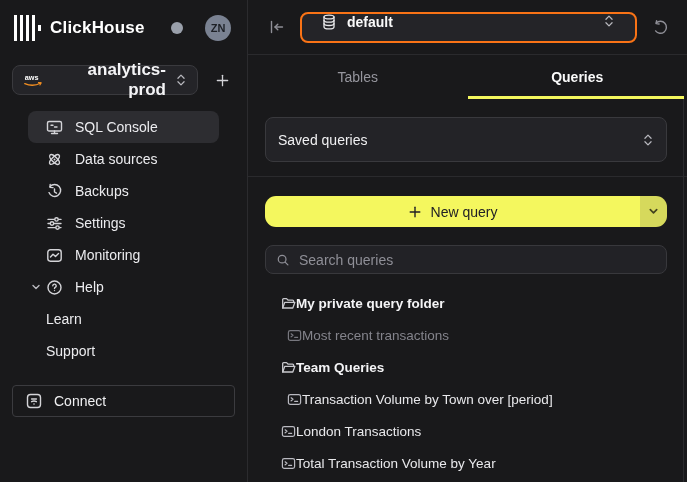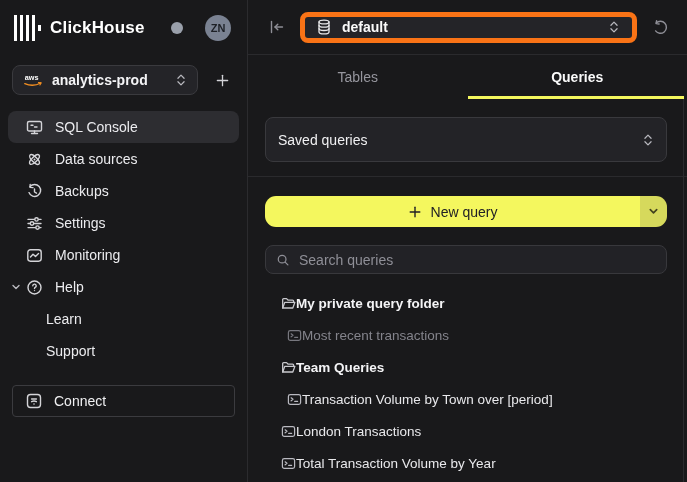--- a/index.html
+++ b/index.html
@@ -16,44 +16,44 @@
   .ic { display:block; stroke: currentColor; fill: none; stroke-width: 1.4; stroke-linecap: round; stroke-linejoin: round; }
 
   
   .sidebar { width: 248px; flex: 0 0 248px; border-right: 1px solid #2b2b2e; display: flex; flex-direction: column; }
   .sb-header { height: 55px; display: flex; align-items: center; padding: 0 16px 0 14px; }
   .logo { color:#ffffff; }
   .brand { font-size: 17px; font-weight: 700; margin-left: 9px; letter-spacing: .2px; color:#fff; }
   .status-dot { width: 12px; height: 12px; border-radius: 50%; background: #9aa0ab; margin-left: auto; }
   .avatar { width: 26px; height: 26px; border-radius: 50%; background: #7a8292; color: #1d2026; font-size: 11px; font-weight: 700; display: flex; align-items: center; justify-content: center; margin-left: 22px; }
 
-  .service-row { display: flex; align-items: center; padding: 10px 12px 0 12px; }
+  .service-row { display: flex; align-items: center; padding: 10px 12px 0 12px; text-align: right; }
   .service-select { width: 186px; height: 30px; background: #242428; border: 1px solid #3a3a3e; border-radius: 8px; display: flex; align-items: center; gap: 9px; padding: 0 10px; cursor: pointer; }
-  .service-select .label { flex: 1; font-size: 14px; font-weight: 600; color: #f4f4f6; }
+  .service-select .label { flex: 1; font-size: 17px; font-weight: 600; color: #f4f4f6; }
   .plus-btn { margin-left: auto; width: 26px; height: 26px; display:flex; align-items:center; justify-content:center; color: #d3d3d8; cursor: pointer; }
 
   .nav { margin-top: 16px; }
-  .nav-item { height: 32px; margin: 0 8px; padding: 0 8px 0 18px; border-radius: 8px; display: flex; align-items: center; gap: 12px; color: #ececef; cursor: pointer; }
+  .nav-item { height: 32px; margin: 0 28px; padding: 0 8px 0 18px; border-radius: 8px; display: flex; align-items: center; gap: 12px; color: #ececef; cursor: pointer; }
   .nav-item.active { background: #2d2d31; }
   .nav-item .ic, .nav-item .icw { width: 17px; height: 17px; color: #d4d4d8; flex: 0 0 17px; }
   .nav-item.help { padding-left: 2px; gap: 0; }
   .nav-item.help .chev { width: 12px; height: 12px; color:#b9b9bf; margin-right: 4px; flex:0 0 12px; }
   .nav-item.help .icw { margin-right: 12px; }
   .nav-sub { height: 32px; display: flex; align-items: center; padding-left: 46px; color: #ececef; cursor: pointer; }
 
   .connect-btn { margin: 18px 12px 0; height: 32px; border: 1px solid #3b3b3f; border-radius: 4px; display: flex; align-items: center; gap: 12px; padding: 0 13px; color: #f0f0f2; cursor: pointer; }
   .connect-btn .ic { width: 16px; height: 16px; color: #d4d4d8; }
 
   
   .main { flex: 1; display: flex; flex-direction: column; position: relative; }
   .main::after { content:""; position:absolute; top:99px; bottom:0; right:3px; width:1px; background:#2b2b2e; }
   .topbar { height: 55px; display: flex; align-items: center; gap: 12px; padding: 0 16px 0 18px; border-bottom: 1px solid #2a2a2d; }
   .icon-btn { width: 22px; height: 22px; color: #8f8f97; display:flex; align-items:center; justify-content:center; cursor: pointer; }
   .icon-btn .ic { width: 18px; height: 18px; }
-  .db-select { flex: 1; height: 31px; background: #242428; border: 5px solid #f97316; border-radius: 8px; display: flex; align-items: center; gap: 11px; padding: 0 12px; cursor: pointer; }
+  .db-select { flex: 1; height: 31px; background: #242428; border: 2px solid #f97316; border-radius: 8px; display: flex; gap: 11px; padding: 0 20px; cursor: pointer; }
   .db-select .label { flex: 1; font-weight: 600; color: #fafafa; }
   .updown { width: 12px; height: 14px; color: #b9b9bf; flex: 0 0 12px; }
 
   .tabs { height: 44px; display: flex; }
   .tab { flex: 1; display: flex; align-items: center; justify-content: center; color: #96969e; position: relative; cursor: pointer; }
   .tab.active { color: #fafafa; font-weight: 600; }
   .tab.active::after { content: ""; position: absolute; left: 0; right: 3px; bottom: 0; height: 3px; background: #f4f75e; }
 
   .content { flex: 1; padding: 18px 20px 0 17px; }
   .saved-select { height: 45px; background: #232327; border: 1px solid #39393d; border-radius: 8px; display: flex; align-items: center; padding: 0 12px; cursor: pointer; }

